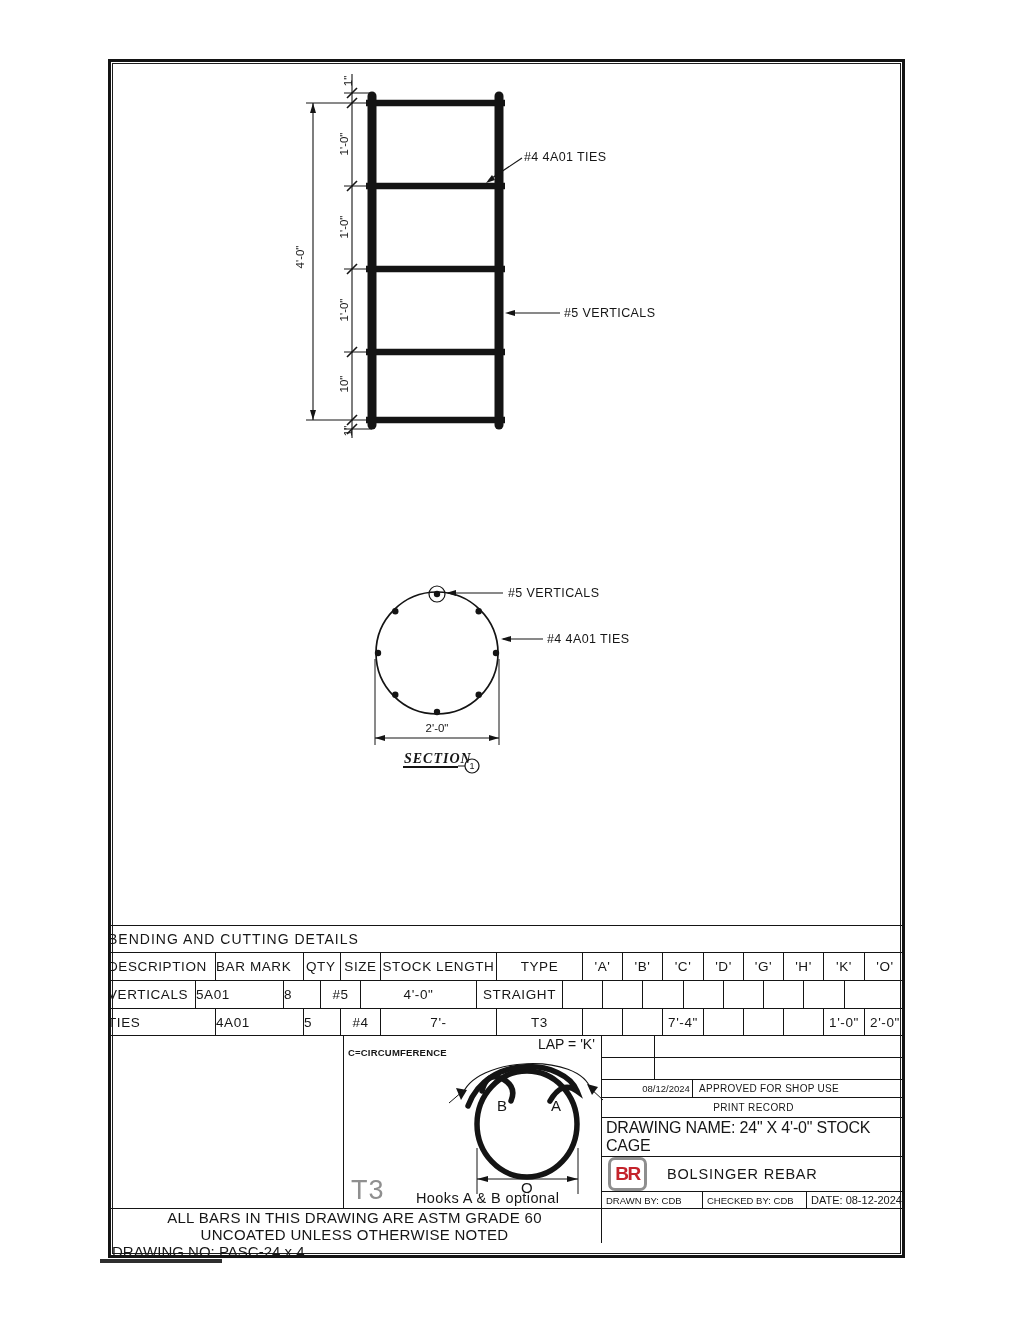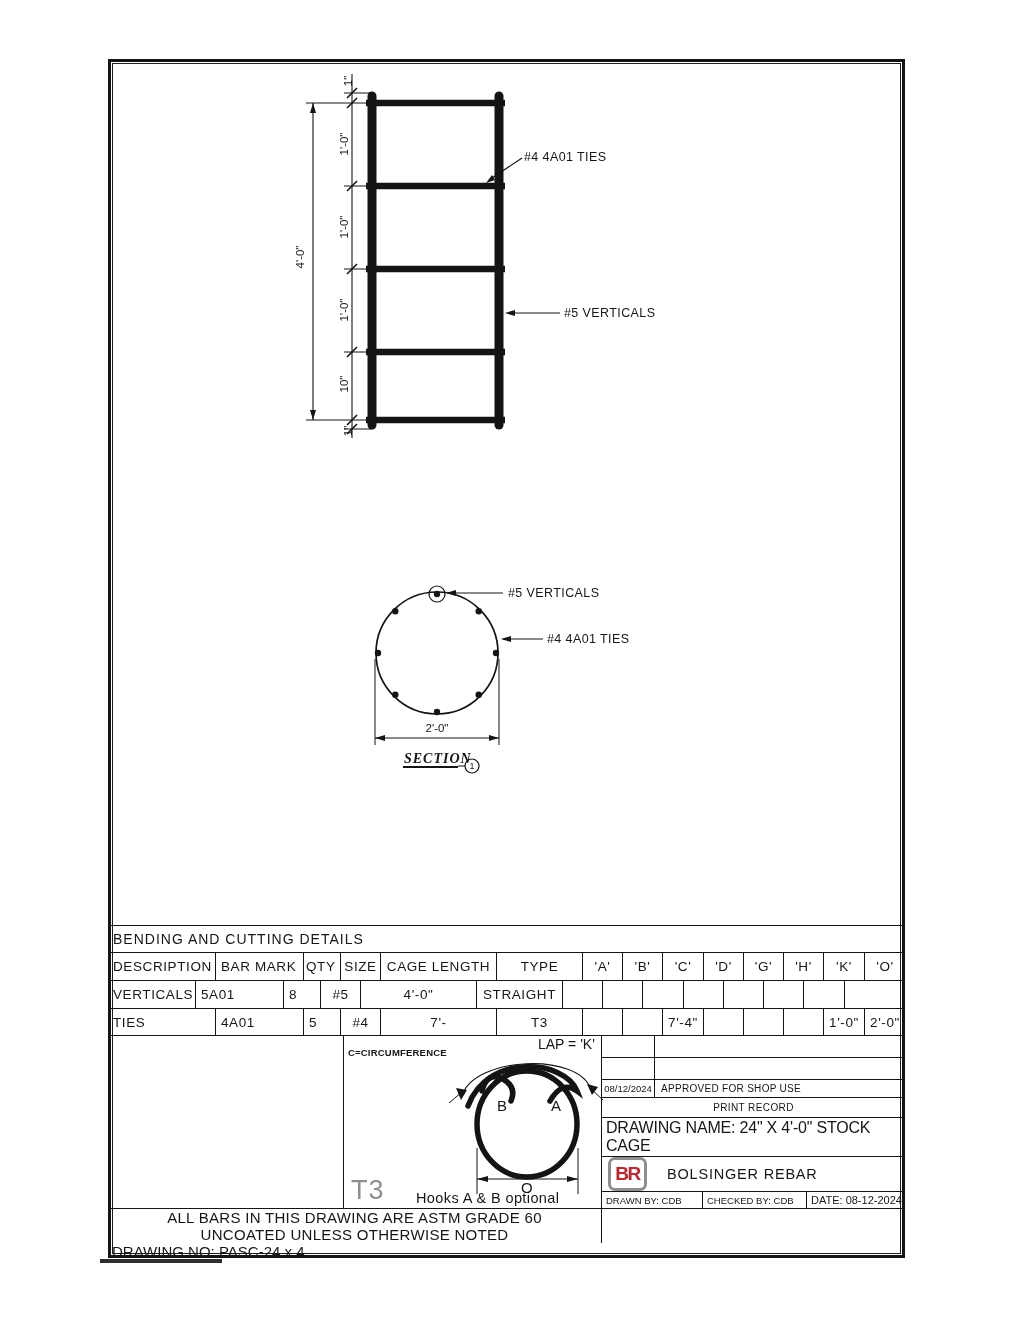--- a/index.html
+++ b/index.html
@@ -14,21 +14,21 @@
   .t{position:absolute;white-space:nowrap;color:#161616;line-height:1;}
   .rot{transform:translate(-50%,-50%) rotate(-90deg);transform-origin:center;}
   .ctr{transform:translate(-50%,0);}
   .tech{letter-spacing:0.4px;}
   
   #bcd{position:absolute;left:108px;top:925px;width:797px;box-sizing:border-box;
        border-top:1.5px solid #151515;font-size:13.5px;letter-spacing:0.6px;}
   .trow{display:flex;box-sizing:border-box;border-bottom:1.5px solid #151515;}
   .cell{box-sizing:border-box;border-right:1.5px solid #151515;display:flex;align-items:center;overflow:hidden;}
   .cell:last-child{border-right:none;}
-  .cl{justify-content:flex-start;padding-left:5px;}
+  .cl{justify-content:flex-start;}
   .cc{justify-content:center;}
   
   #lower{position:absolute;left:108px;top:1035px;width:797px;height:173px;display:flex;box-sizing:border-box;}
   #lower .lz{box-sizing:border-box;border-right:1.5px solid #151515;position:relative;}
   #tblock{display:flex;flex-direction:column;box-sizing:border-box;width:303px;}
   .tbr{display:flex;box-sizing:border-box;border-bottom:1.5px solid #151515;align-items:stretch;}
   .tbc{box-sizing:border-box;display:flex;align-items:center;overflow:hidden;}
   .bdr{border-right:1.5px solid #151515;}
   
   #noterow{position:absolute;left:108px;top:1208px;width:797px;height:50px;display:flex;
@@ -163,21 +163,21 @@
 
   <div id="bcd">
     <div class="trow" style="height:27px;">
       <div class="cell cl" style="flex:1;border-right:none;letter-spacing:1px;font-size:14px;">BENDING AND CUTTING DETAILS</div>
     </div>
     <div class="trow" style="height:28px;">
       <div class="cell cl" style="width:108px;">DESCRIPTION</div>
       <div class="cell cl" style="width:88px;">BAR MARK</div>
       <div class="cell cl" style="width:37px;padding-left:2px;">QTY</div>
       <div class="cell cc" style="width:40px;">SIZE</div>
-      <div class="cell cc" style="width:116px;">CAGE LENGTH</div>
+      <div class="cell cc" style="width:116px;">STOCK LENGTH</div>
       <div class="cell cc" style="width:86px;">TYPE</div>
       <div class="cell cc" style="width:40px;">'A'</div>
       <div class="cell cc" style="width:40px;">'B'</div>
       <div class="cell cc" style="width:41px;">'C'</div>
       <div class="cell cc" style="width:40px;">'D'</div>
       <div class="cell cc" style="width:40px;">'G'</div>
       <div class="cell cc" style="width:40px;">'H'</div>
       <div class="cell cc" style="width:41px;">'K'</div>
       <div class="cell cc" style="width:40px;">'O'</div>
     </div>
@@ -223,21 +223,21 @@
     <div id="tblock">
       <div class="tbr" style="height:23px;">
         <div class="tbc bdr" style="width:53px;"></div>
         <div class="tbc" style="flex:1;"></div>
       </div>
       <div class="tbr" style="height:22px;">
         <div class="tbc bdr" style="width:53px;"></div>
         <div class="tbc" style="flex:1;"></div>
       </div>
       <div class="tbr" style="height:18px;">
-        <div class="tbc bdr cc" style="width:53px;font-size:9.5px;justify-content:center;">08/12/2024</div>
+        <div class="tbc bdr cc" style="width:53px;font-size:9.5px;justify-content:center;margin-left:38px;">08/12/2024</div>
         <div class="tbc" style="flex:1;font-size:10px;padding-left:6px;letter-spacing:0.3px;">APPROVED FOR SHOP USE</div>
       </div>
       <div class="tbr" style="height:20px;">
         <div class="tbc" style="flex:1;justify-content:center;font-size:10px;letter-spacing:0.4px;">PRINT RECORD</div>
       </div>
       <div class="tbr" style="height:39px;">
         <div class="tbc" style="flex:1;padding-left:4px;font-size:16px;letter-spacing:-0.2px;">DRAWING NAME: 24" X 4'-0" STOCK CAGE</div>
       </div>
       <div class="tbr" style="height:35px;">
         <div class="tbc" style="flex:1;">

